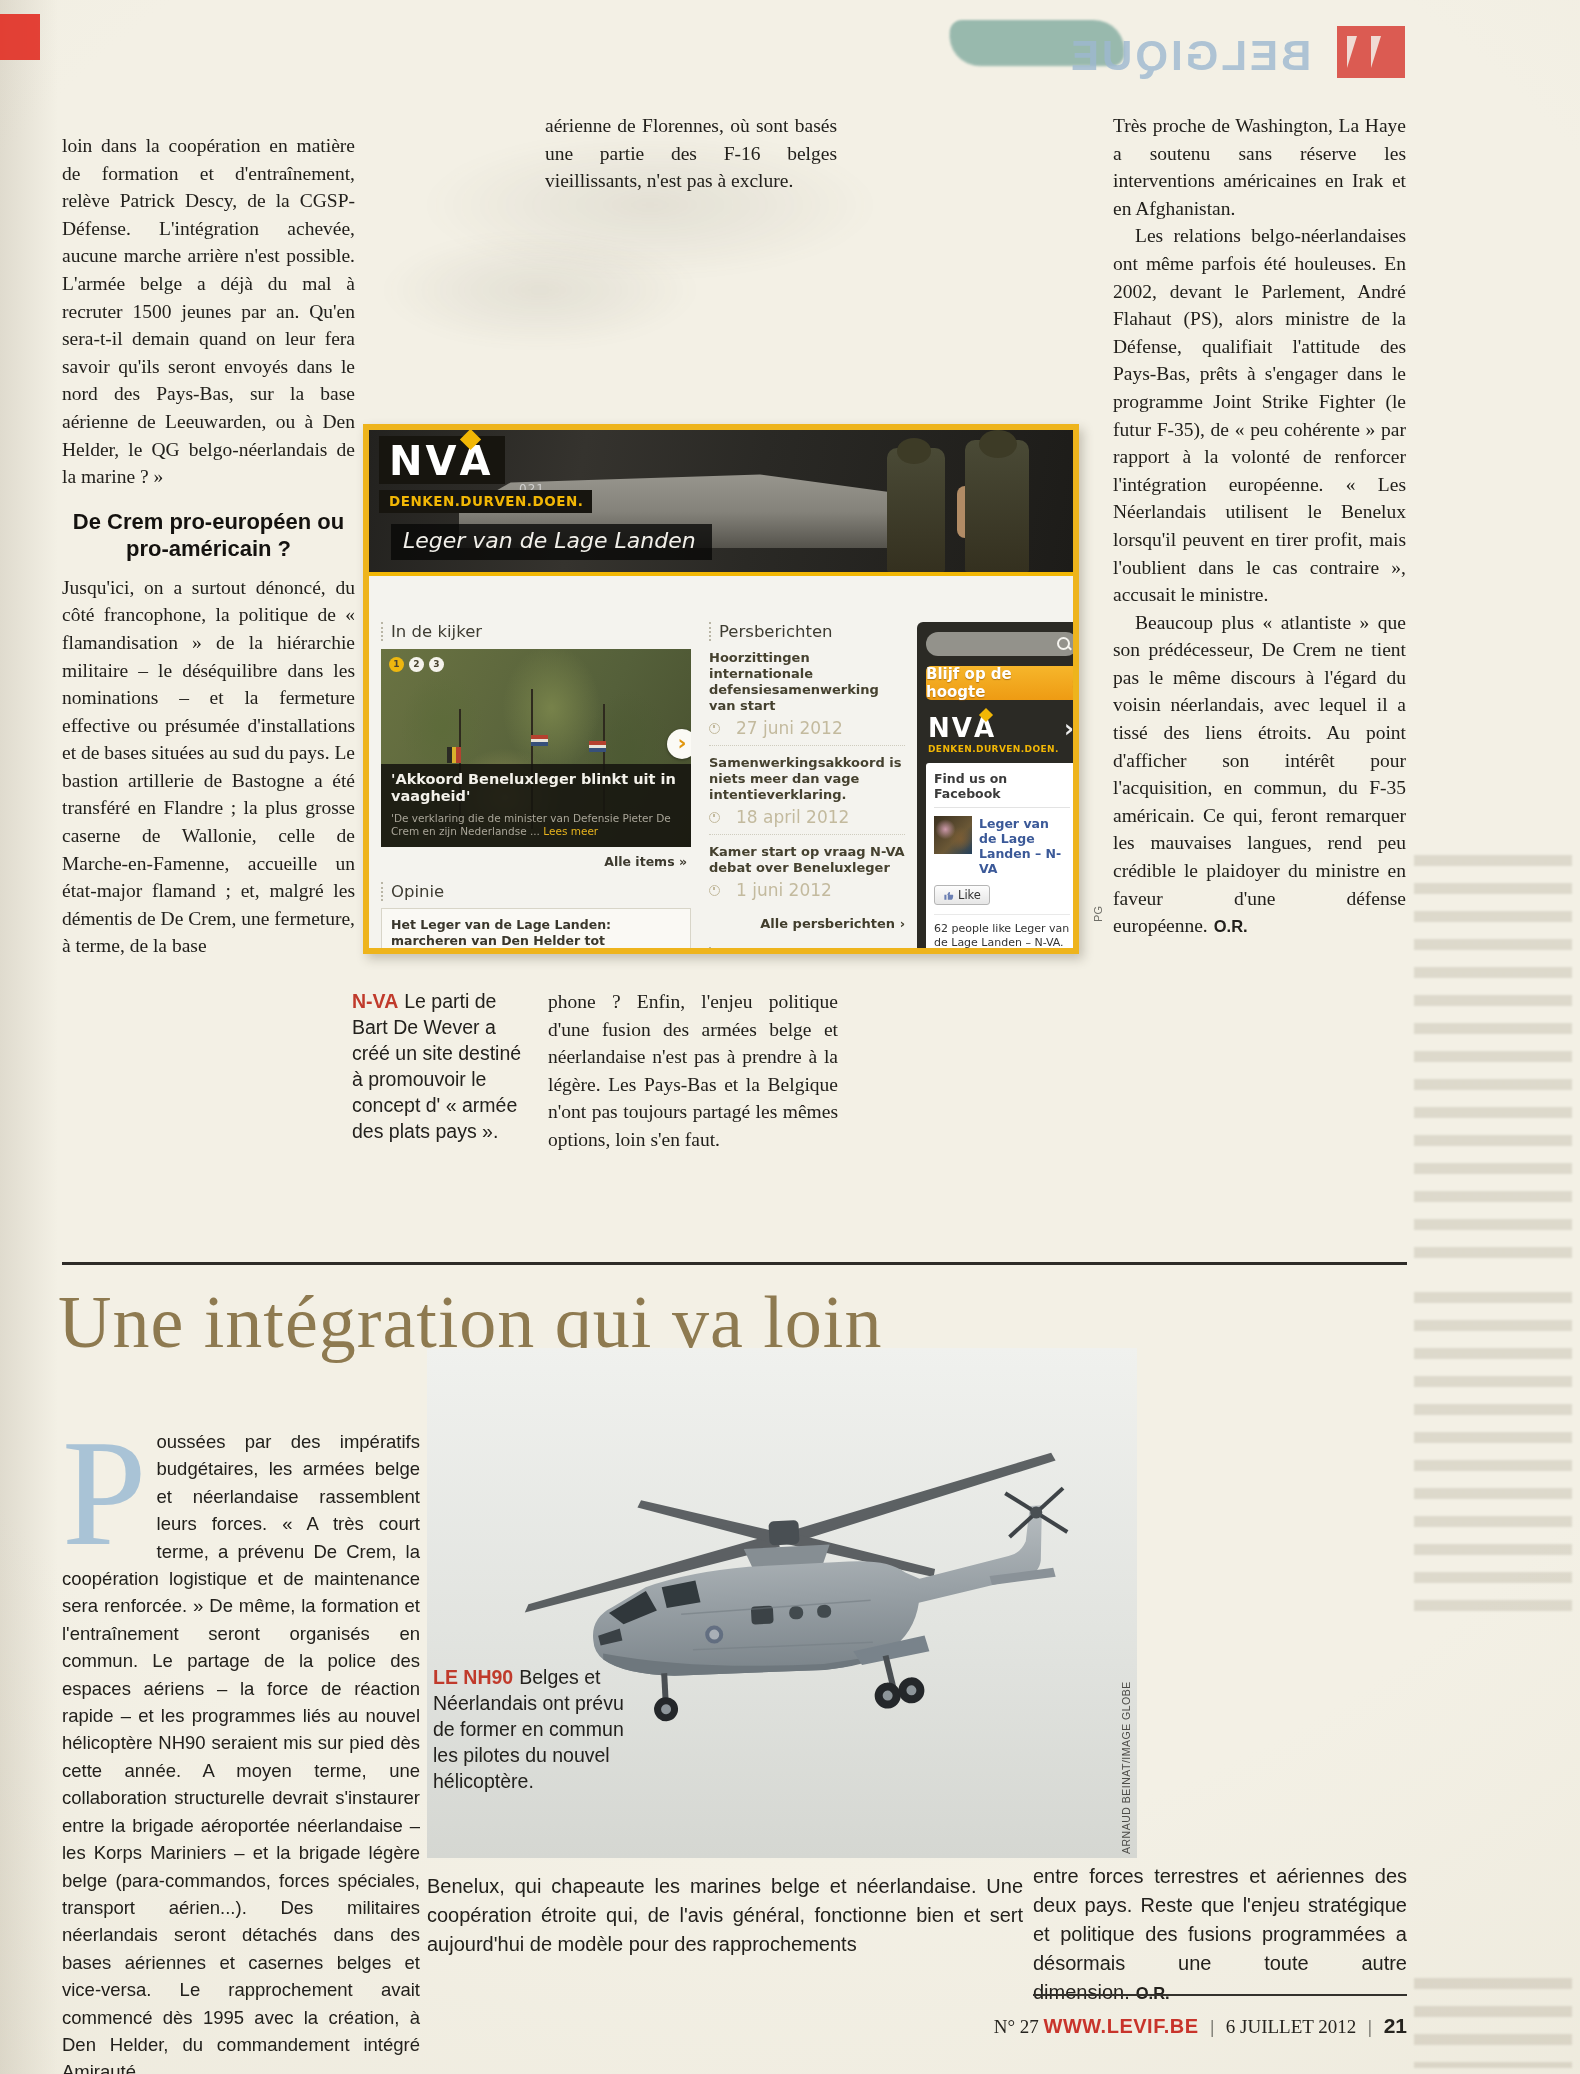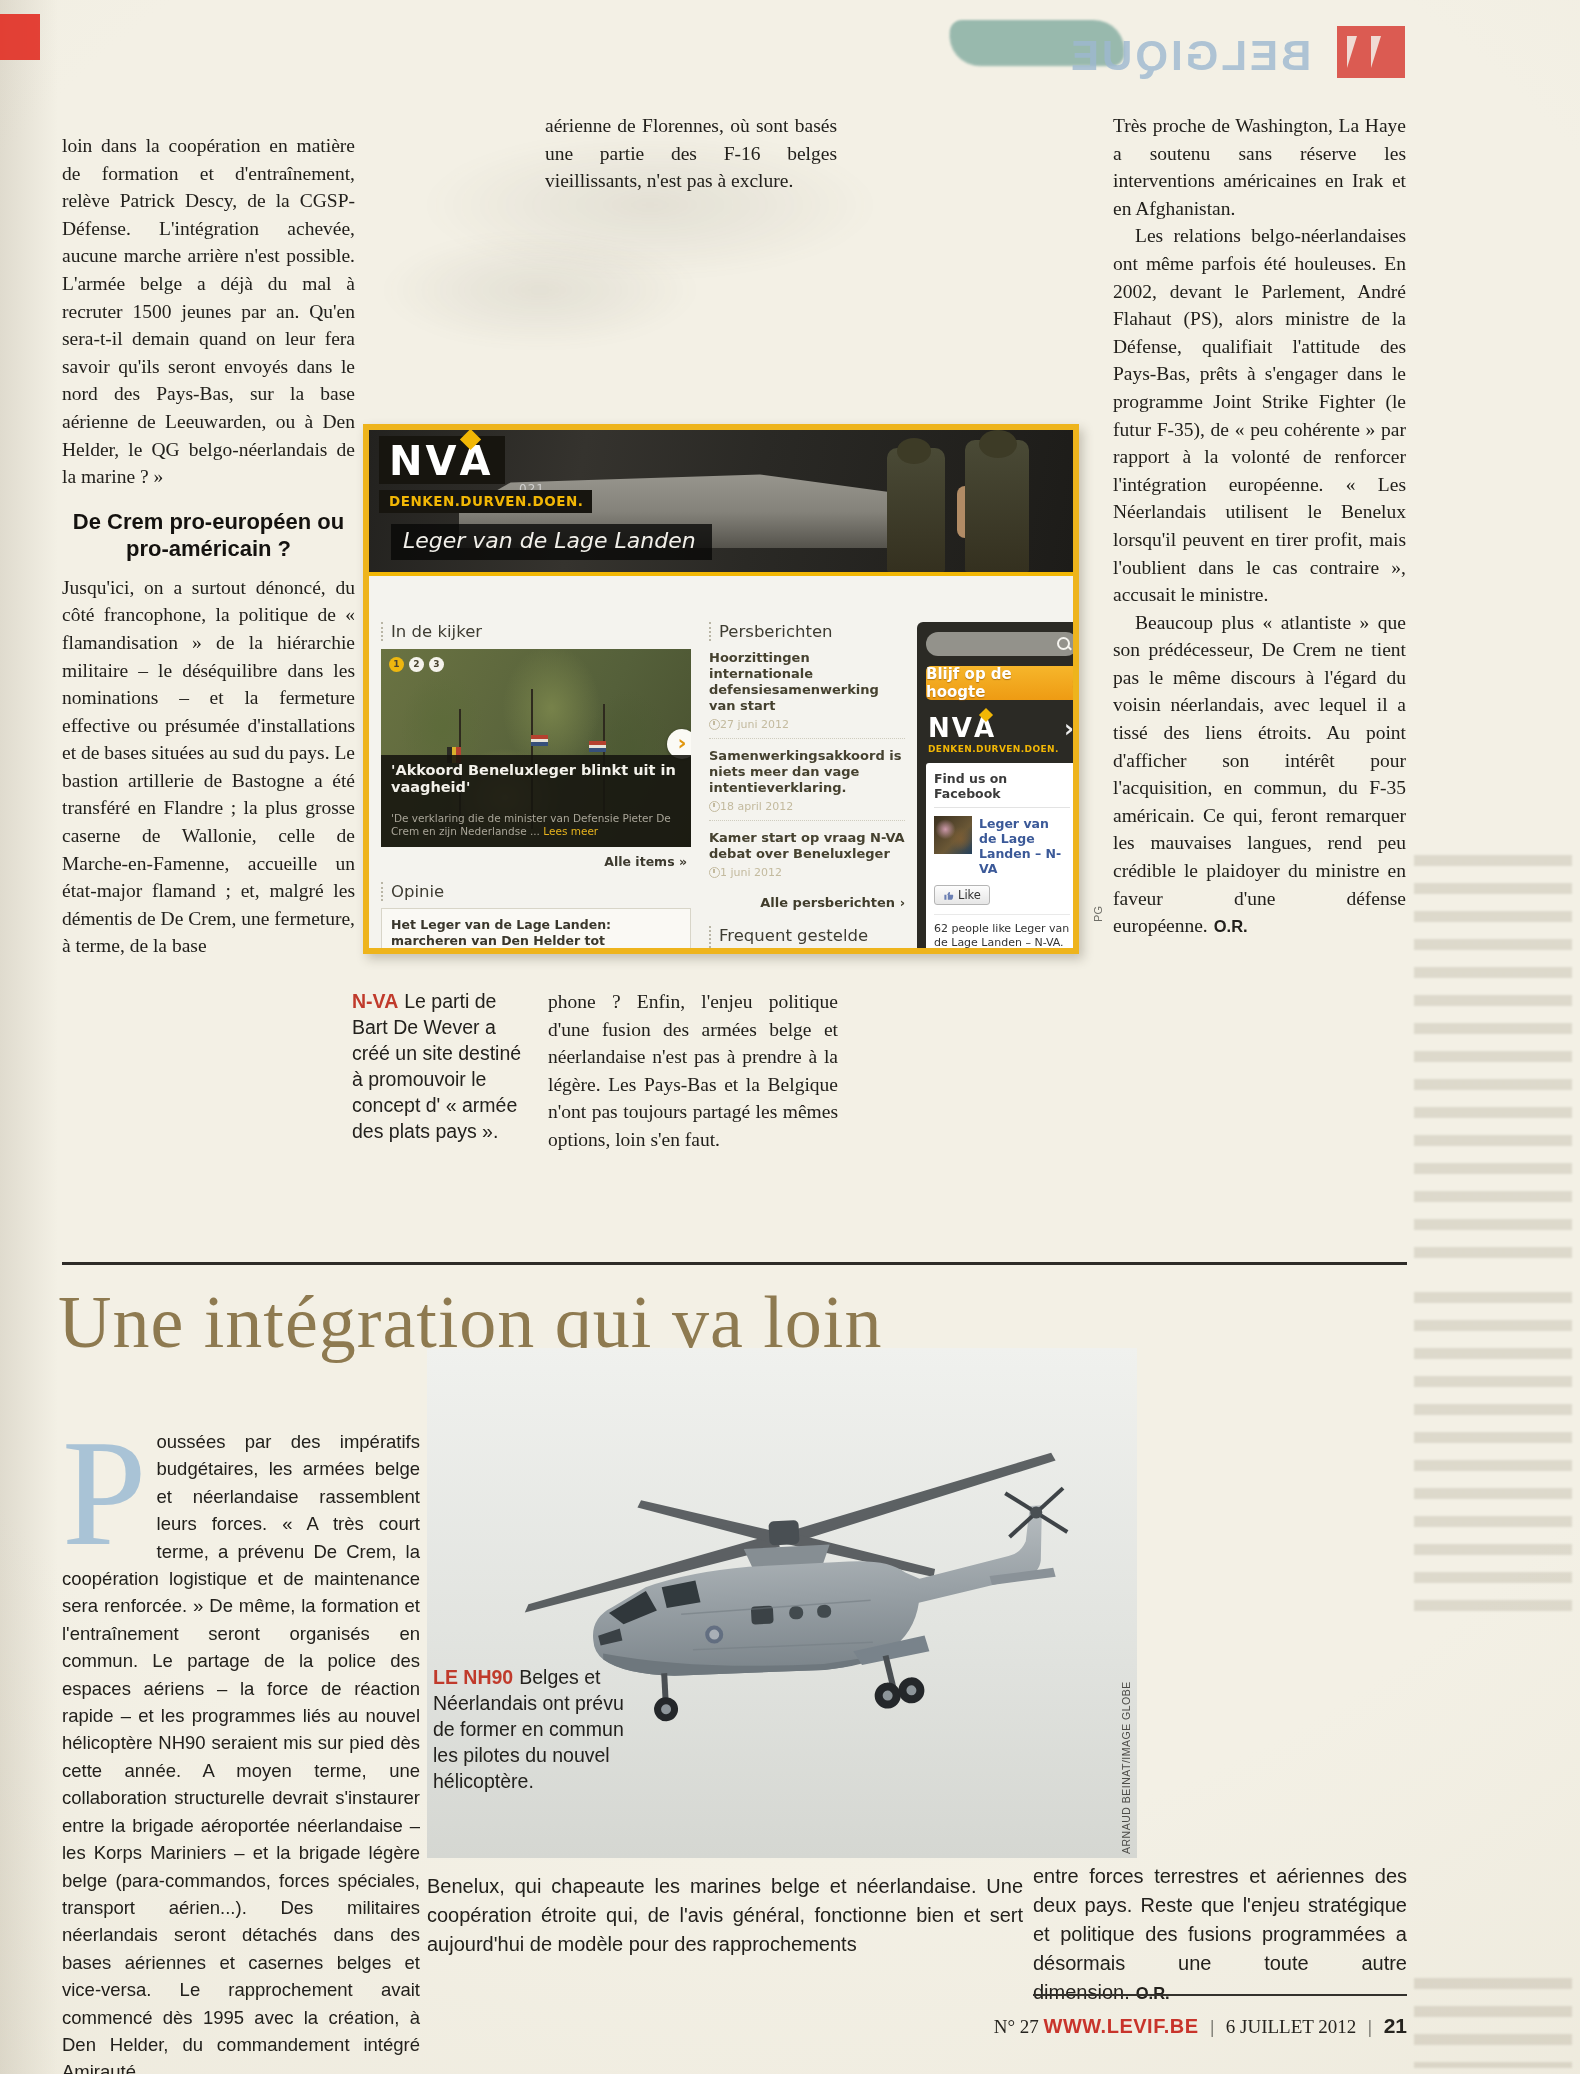--- a/index.html
+++ b/index.html
@@ -56,31 +56,31 @@
      linear-gradient(120deg,#6a7342,#55603a 60%,#474f2e);}
   .flagpole{position:absolute;width:2px;background:#2e2a1e;}
   .flag-nl{position:absolute;width:17px;height:11px;background:linear-gradient(to bottom,#b5412f 33%,#e8e4d8 33% 66%,#37507a 66%);filter:blur(.3px);}
   .flag-be{position:absolute;width:14px;height:16px;background:linear-gradient(to right,#2a2a24 33%,#d8b02c 33% 66%,#b5412f 66%);filter:blur(.3px);}
   .dots{position:absolute;left:8px;top:8px;display:flex;gap:5px;}
   .dot{width:15px;height:15px;border-radius:50%;background:#f5f3ec;color:#494430;font-size:9px;font-weight:bold;text-align:center;line-height:15px;}
   .dot.active{background:#edb70f;}
   .car-next{position:absolute;right:-6px;top:80px;width:30px;height:30px;border-radius:50%;background:#fbfaf5;color:#e0960f;font-size:22px;font-weight:bold;text-align:center;line-height:27px;box-shadow:0 1px 3px rgba(0,0,0,.4);}
   .car-overlay{position:absolute;left:0;bottom:0;width:100%;background:rgba(22,20,15,.88);padding:7px 10px 9px 10px;box-sizing:border-box;}
   .car-title{color:#f3f1ea;font-weight:bold;font-size:14.5px;line-height:17px;}
-  .car-teaser{color:#a9a598;font-size:10.5px;line-height:13px;margin-top:16px;}
+  .car-teaser{color:#a9a598;font-size:10.5px;line-height:13px;margin-top:7px;}
   .lees{color:#e7b31d;}
   .alle-items{text-align:right;font-size:12.5px;font-weight:bold;color:#3d3a2f;margin-top:7px;padding-right:4px;}
   .opinie-h{margin-top:13px;}
   .opinie-box{margin-top:7px;border:1px solid #d8d5c8;background:#faf9f4;padding:8px 9px;}
   .op-title{font-weight:bold;font-size:12.5px;line-height:15.5px;color:#3a372c;}
   .site-mid{left:340px;top:192px;width:196px;}
   .pers-item{padding:9px 0 7px 0;border-bottom:1px dotted #cfccbe;}
   .pers-title{font-weight:bold;font-size:13px;line-height:16px;color:#45412f;}
   .pers-date{font-size:11px;color:#c2b countryside;}
-  .pers-date{font-size:11px;color:#c3ba9e;margin-top:4px;display:flex;align-items:center;gap:0;}
+  .pers-date{font-size:17px;color:#c3ba9e;margin-top:4px;display:flex;align-items:center;gap:16px;}
   .clock{width:9px;height:9px;border:1.5px solid #c3ba9e;border-radius:50%;display:inline-block;position:relative;}
   .clock::after{content:"";position:absolute;left:3px;top:1px;width:1.5px;height:3.5px;background:#c3ba9e;}
   .alle-pers{text-align:right;font-size:13px;font-weight:bold;color:#413d2c;margin-top:9px;}
   .faq-h{margin-top:16px;}
   .site-side{left:548px;top:192px;width:152px;background:#2b2a25;border-radius:6px;padding:10px 9px;height:400px;}
   .search{position:relative;height:24px;background:#93928b;border-radius:12px;}
   .mag{position:absolute;right:8px;top:5px;width:9px;height:9px;border:2px solid #f5f4ef;border-radius:50%;}
   .mag::after{content:"";position:absolute;left:8px;top:8px;width:5px;height:2px;background:#f5f4ef;transform:rotate(45deg);}
   .subscribe{margin-top:10px;height:34px;border-radius:5px;background:linear-gradient(#f6b62b,#ee9b13);color:#fff;font-weight:bold;font-size:15px;display:flex;align-items:center;justify-content:center;gap:8px;text-shadow:0 1px 1px rgba(120,70,0,.5);}
   .side-logo{position:relative;margin-top:13px;padding-left:2px;}

